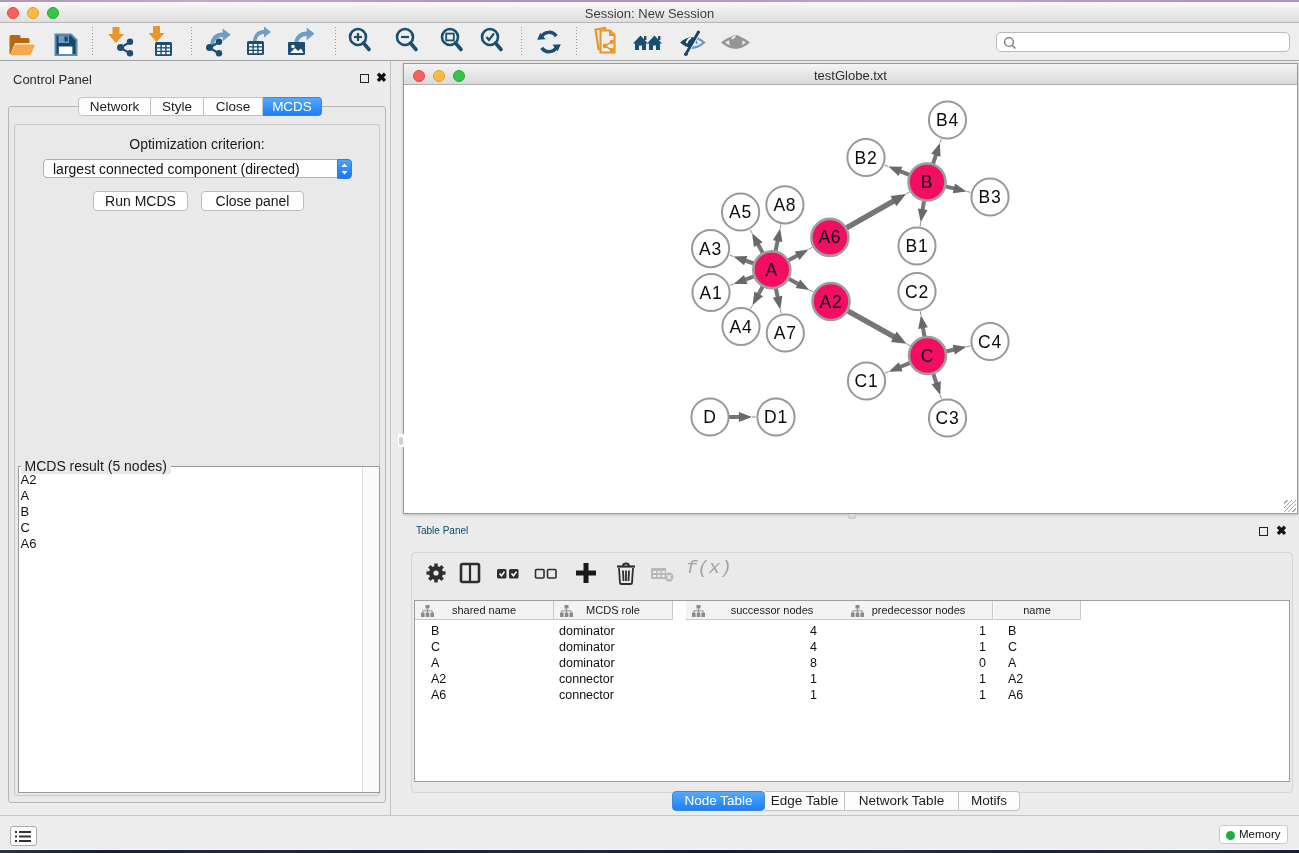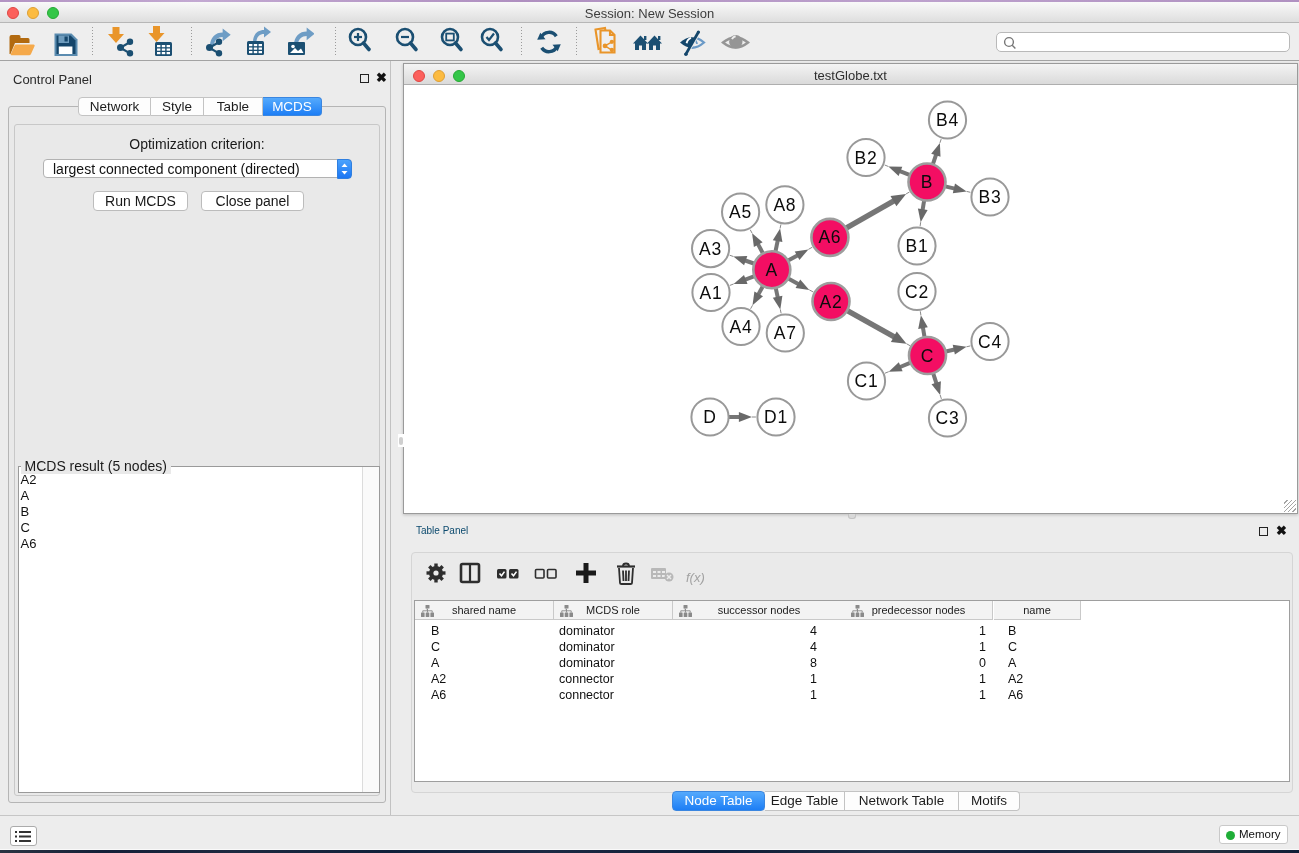--- a/index.html
+++ b/index.html
@@ -267,21 +267,21 @@
             <div id="fsBox"></div>
             <div id="fsList">A2<br>A<br>B<br>C<br>A6</div>
             <div id="fsScroll"></div>
             <div id="fsLegend">MCDS result (5 nodes)</div>
           </div>
         </div>
       </div>
       <div class="tabrow">
         <div class="tab first" style="width:73px">Network</div>
         <div class="tab" style="width:53px">Style</div>
-        <div class="tab" style="width:59px">Table</div>
+        <div class="tab" style="width:59px">Close</div>
         <div class="tab sel" style="width:59px">MCDS</div>
       </div>
     </div>
     <div class="abs" id="netwin">
       <div id="nettb">
           <div class="tl t1"></div>
           <div class="tl t2"></div>
           <div class="tl t3"></div>
           <div id="nettitle">testGlobe.txt</div>
         </div>
@@ -452,42 +452,42 @@
             <rect x="4" y="15" width="3" height="2"></rect>
             <rect x="8.5" y="15" width="3" height="2"></rect>
             <rect x="13" y="15" width="3" height="2"></rect>
           </g>
 <circle cx="20" cy="17" r="4.5" fill="#b8b8b8"></circle>
           <g stroke="#ebebeb" stroke-width="1.4">
             <line x1="18" y1="15" x2="22" y2="19"></line>
             <line x1="22" y1="15" x2="18" y2="19"></line>
           </g>
         </svg>
-<div style="position:absolute;left:274px;top:17px;font-family:Liberation Sans, sans-serif;font-style:italic;font-size:13px;color:#a2a2a2">f(x)</div>
+<div style="position:absolute;left:274px;top:4px;font-family:Liberation Mono, monospace;font-style:italic;font-size:19px;color:#a2a2a2">f(x)</div>
       </div>
     <div class="abs" id="tbl">
       <div class="th" style="left:0px;width:139px"><svg width="13" height="12" viewBox="0 0 13 12" style="position:absolute;left:6px;top:4px">
             <g fill="#8a8a8a">
               <rect x="4.5" y="0" width="4" height="3.4" rx="0.5"></rect>
               <rect x="0" y="7.5" width="3.6" height="4.5" rx="0.5"></rect>
               <rect x="4.7" y="7.5" width="3.6" height="4.5" rx="0.5"></rect>
               <rect x="9.4" y="7.5" width="3.6" height="4.5" rx="0.5"></rect>
               <path d="M6 3.4 L6.5 6 M1.8 7.5 L1.8 5.8 L11.2 5.8 L11.2 7.5 M6.5 4 L6.5 7.5" stroke="#8a8a8a" stroke-width="0.9" fill="none"></path>
             </g>
           </svg>shared name</div>
 <div class="th" style="left:139px;width:119px"><svg width="13" height="12" viewBox="0 0 13 12" style="position:absolute;left:6px;top:4px">
             <g fill="#8a8a8a">
               <rect x="4.5" y="0" width="4" height="3.4" rx="0.5"></rect>
               <rect x="0" y="7.5" width="3.6" height="4.5" rx="0.5"></rect>
               <rect x="4.7" y="7.5" width="3.6" height="4.5" rx="0.5"></rect>
               <rect x="9.4" y="7.5" width="3.6" height="4.5" rx="0.5"></rect>
               <path d="M6 3.4 L6.5 6 M1.8 7.5 L1.8 5.8 L11.2 5.8 L11.2 7.5 M6.5 4 L6.5 7.5" stroke="#8a8a8a" stroke-width="0.9" fill="none"></path>
             </g>
           </svg>MCDS role</div>
-<div class="th" style="left:258px;width:173px"><svg width="13" height="12" viewBox="0 0 13 12" style="position:absolute;left:6px;top:4px">
+<div class="th" style="left:271px;width:173px"><svg width="13" height="12" viewBox="0 0 13 12" style="position:absolute;left:6px;top:4px">
             <g fill="#8a8a8a">
               <rect x="4.5" y="0" width="4" height="3.4" rx="0.5"></rect>
               <rect x="0" y="7.5" width="3.6" height="4.5" rx="0.5"></rect>
               <rect x="4.7" y="7.5" width="3.6" height="4.5" rx="0.5"></rect>
               <rect x="9.4" y="7.5" width="3.6" height="4.5" rx="0.5"></rect>
               <path d="M6 3.4 L6.5 6 M1.8 7.5 L1.8 5.8 L11.2 5.8 L11.2 7.5 M6.5 4 L6.5 7.5" stroke="#8a8a8a" stroke-width="0.9" fill="none"></path>
             </g>
           </svg>successor nodes</div>
 <div class="th" style="left:430px;width:148px"><svg width="13" height="12" viewBox="0 0 13 12" style="position:absolute;left:6px;top:4px">
             <g fill="#8a8a8a">

